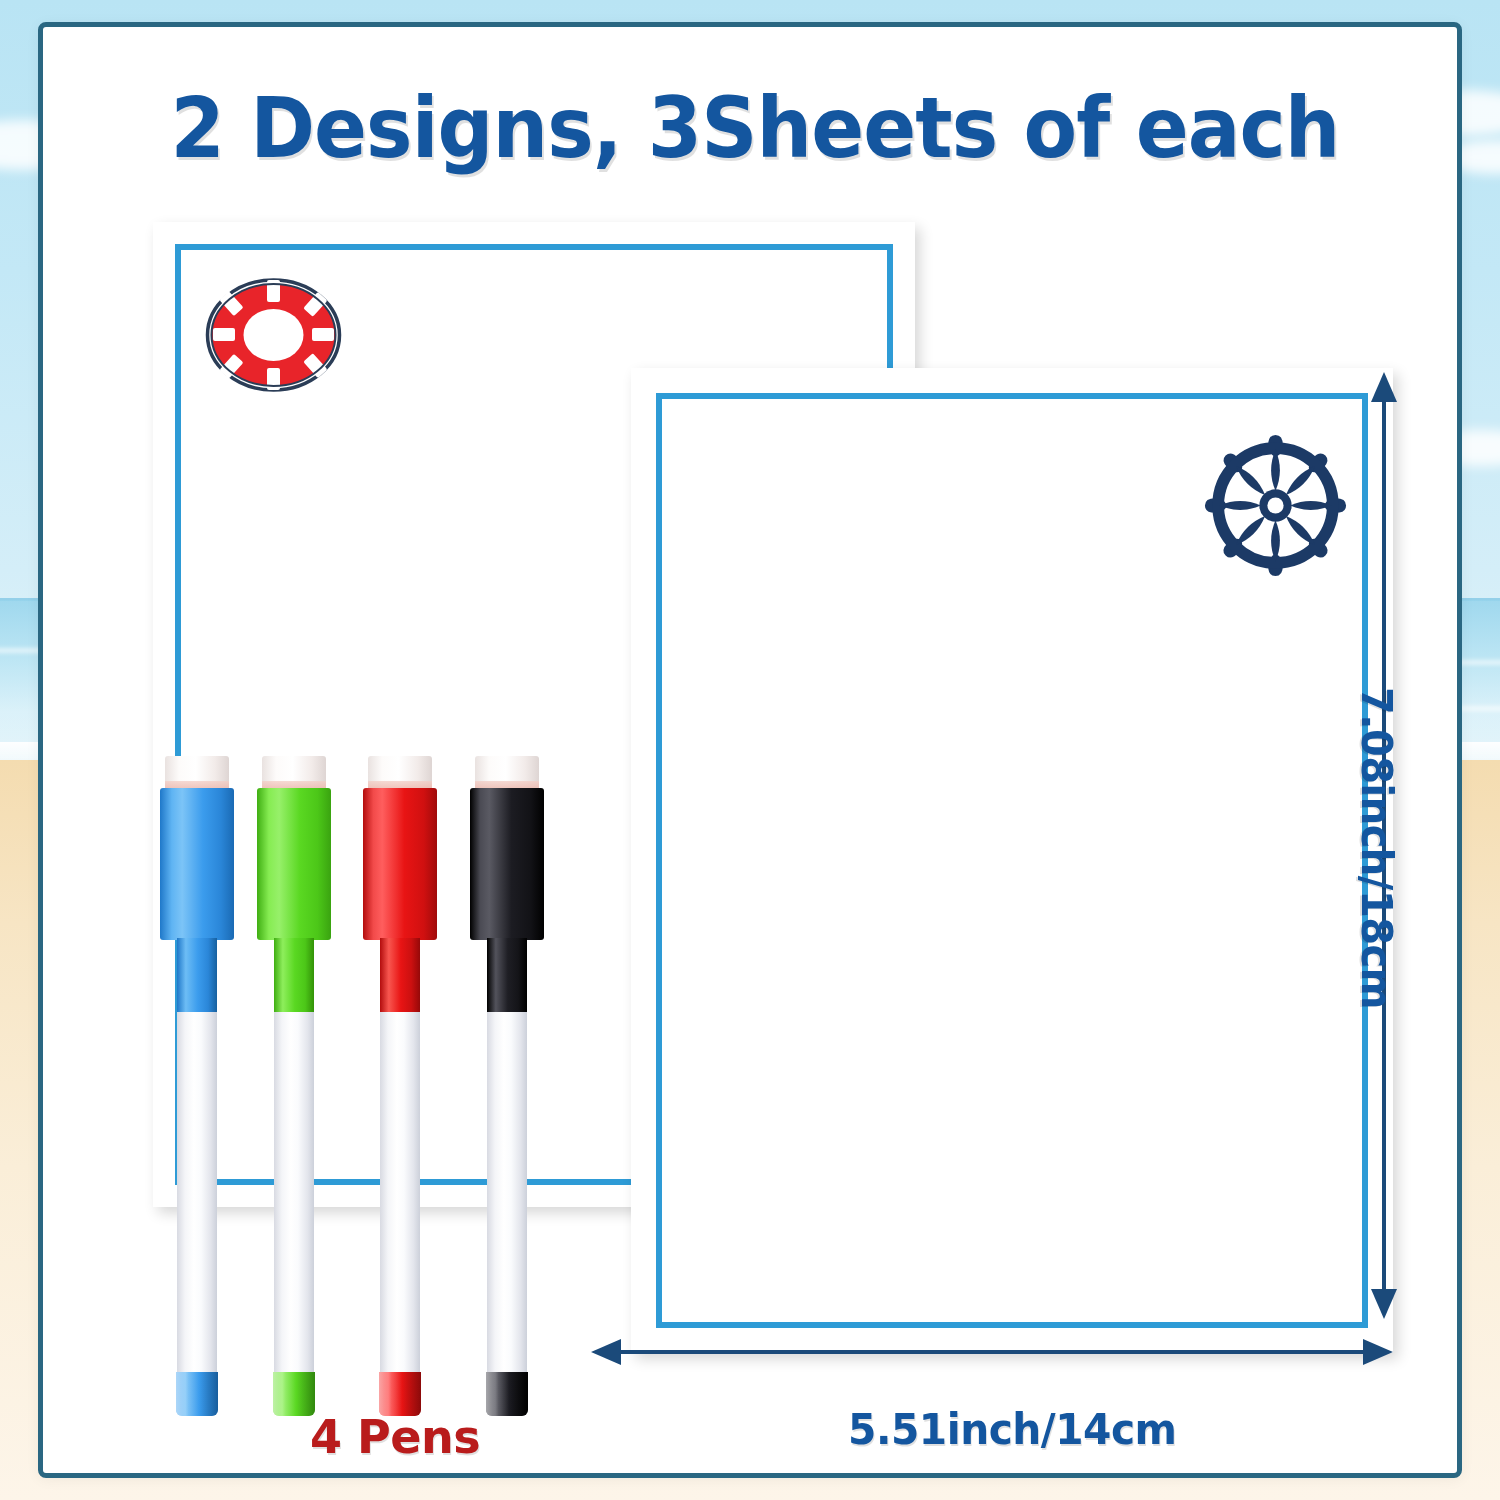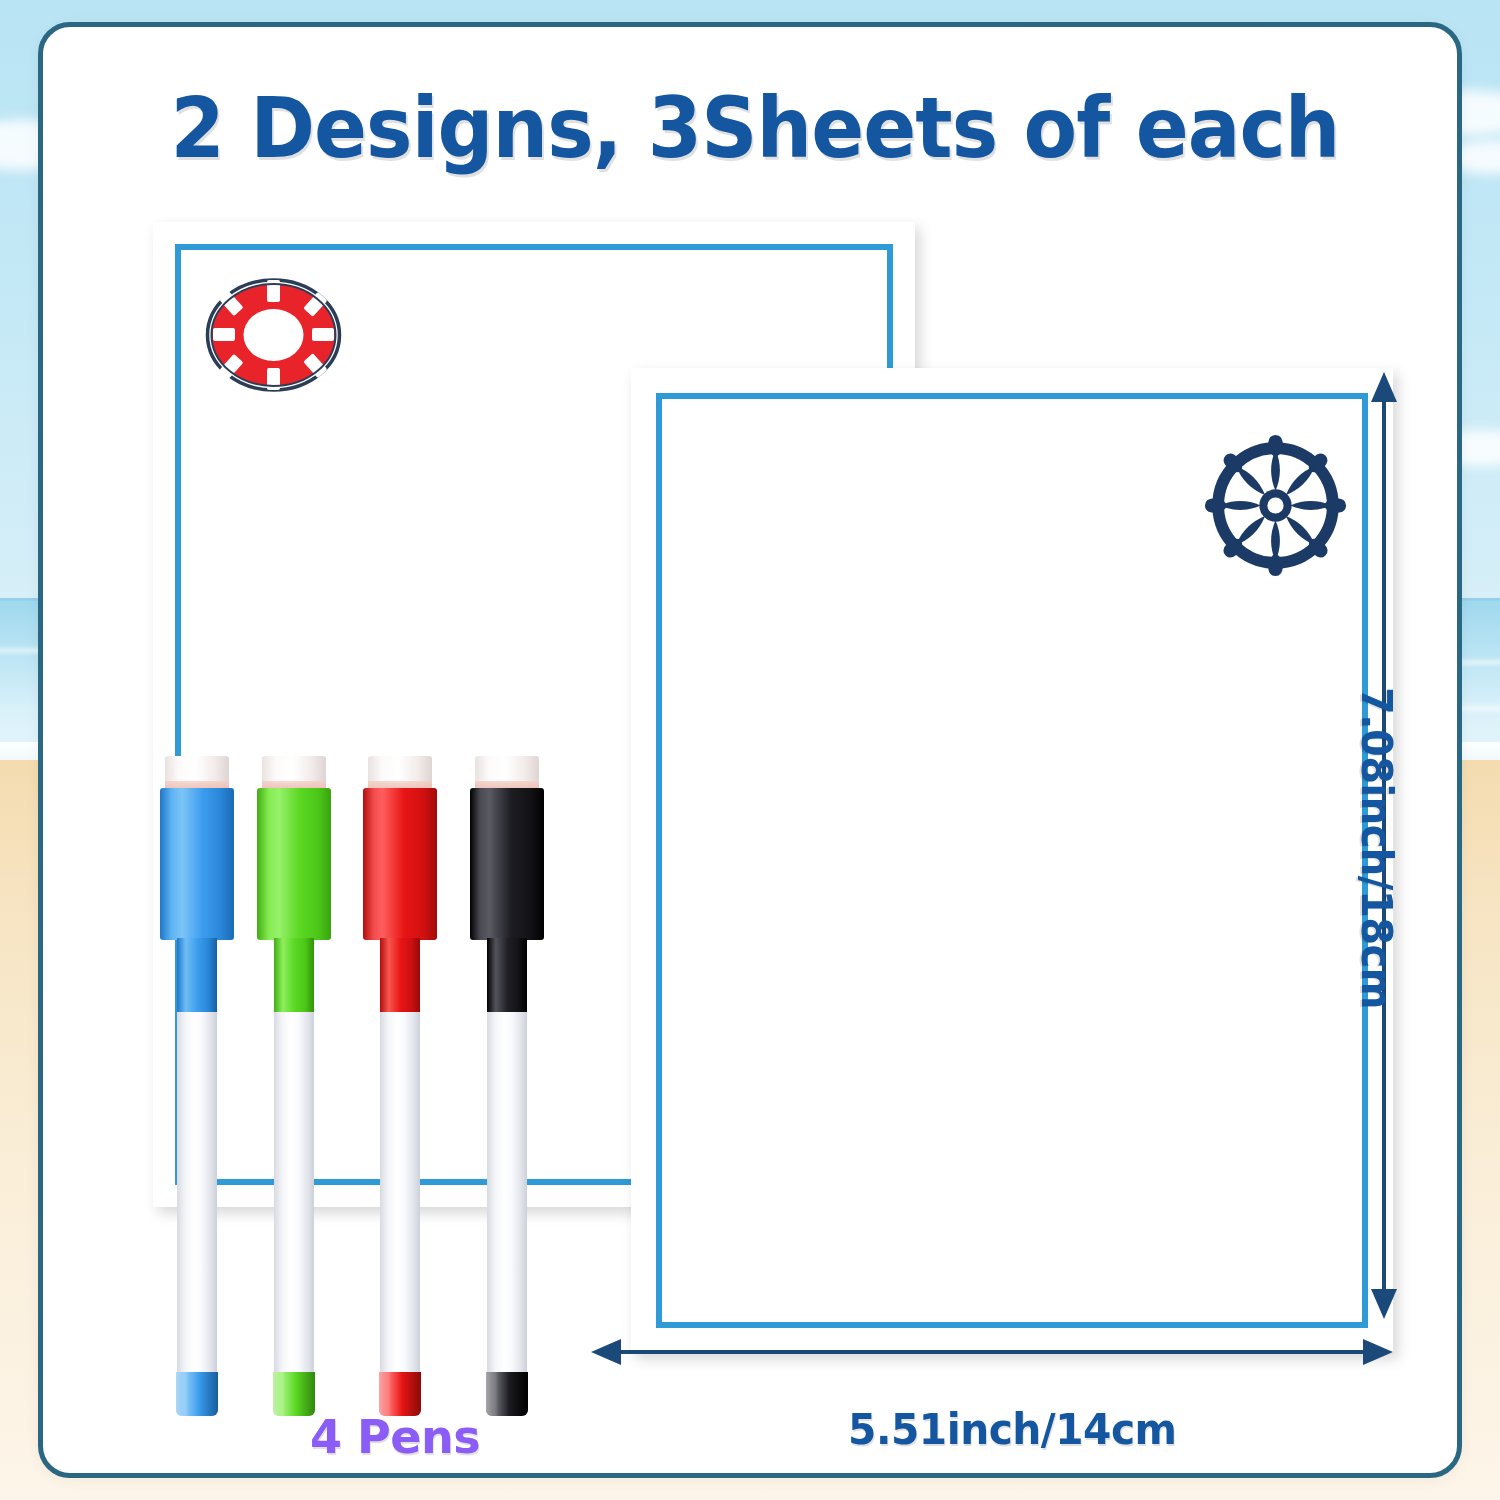--- a/index.html
+++ b/index.html
@@ -84,21 +84,21 @@
     filter: blur(2px);
   }
 
   
   .card {
     position: absolute;
     left: 38px; top: 22px;
     width: 1424px; height: 1456px;
     background: #ffffff;
     border: 5px solid #2a6782;
-    border-radius: 32px;
+    border-radius: 8px;
     box-sizing: border-box;
     box-shadow: 0 2px 14px rgba(0,0,0,0.05);
   }
 
   
   .title {
     position: absolute;
     left: 0; top: 52px;
     width: 1424px;
     text-align: center;
@@ -250,21 +250,21 @@
     left: 800px; top: 1378px;
     transform: scaleX(0.97);
   }
 
   
   #pens-caption {
     position: absolute;
     left: 232px; top: 1383px;
     width: 240px;
     text-align: center;
-    color: #8b5cf6;
+    color: #b91c1c;
     font-family: "DejaVu Sans", sans-serif;
     font-weight: bold;
     font-size: 46px;
     letter-spacing: -0.5px;
     text-shadow: 1px 2px 0 rgba(0,0,0,0.12);
   }
 </style>
 </head>
 <body>
 

